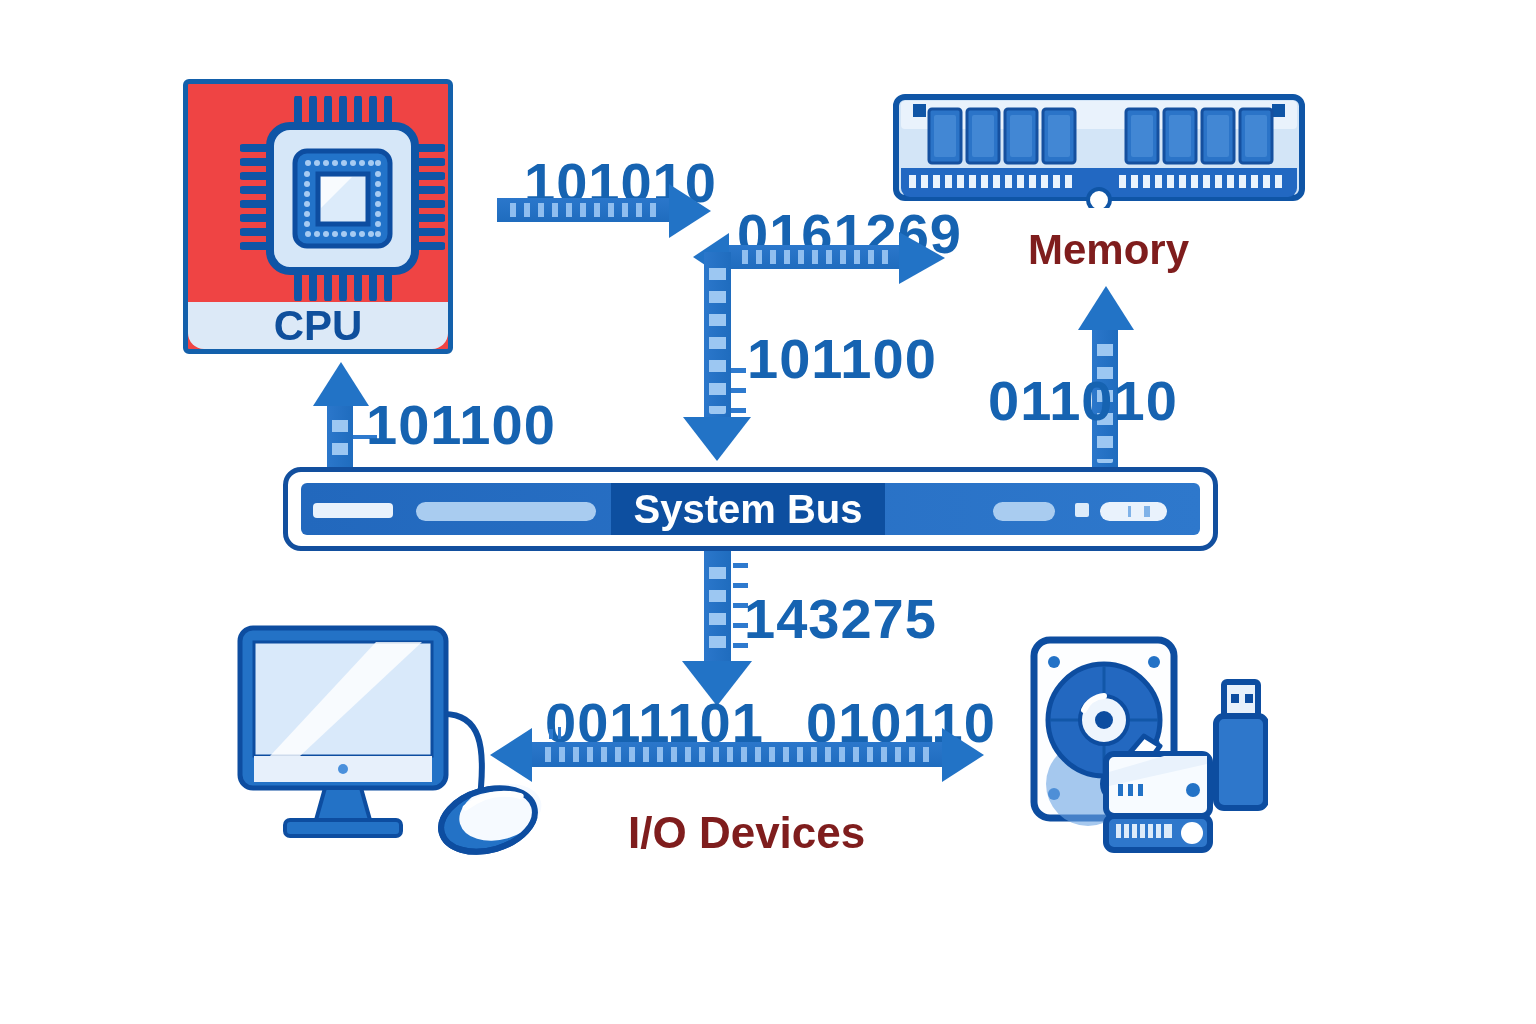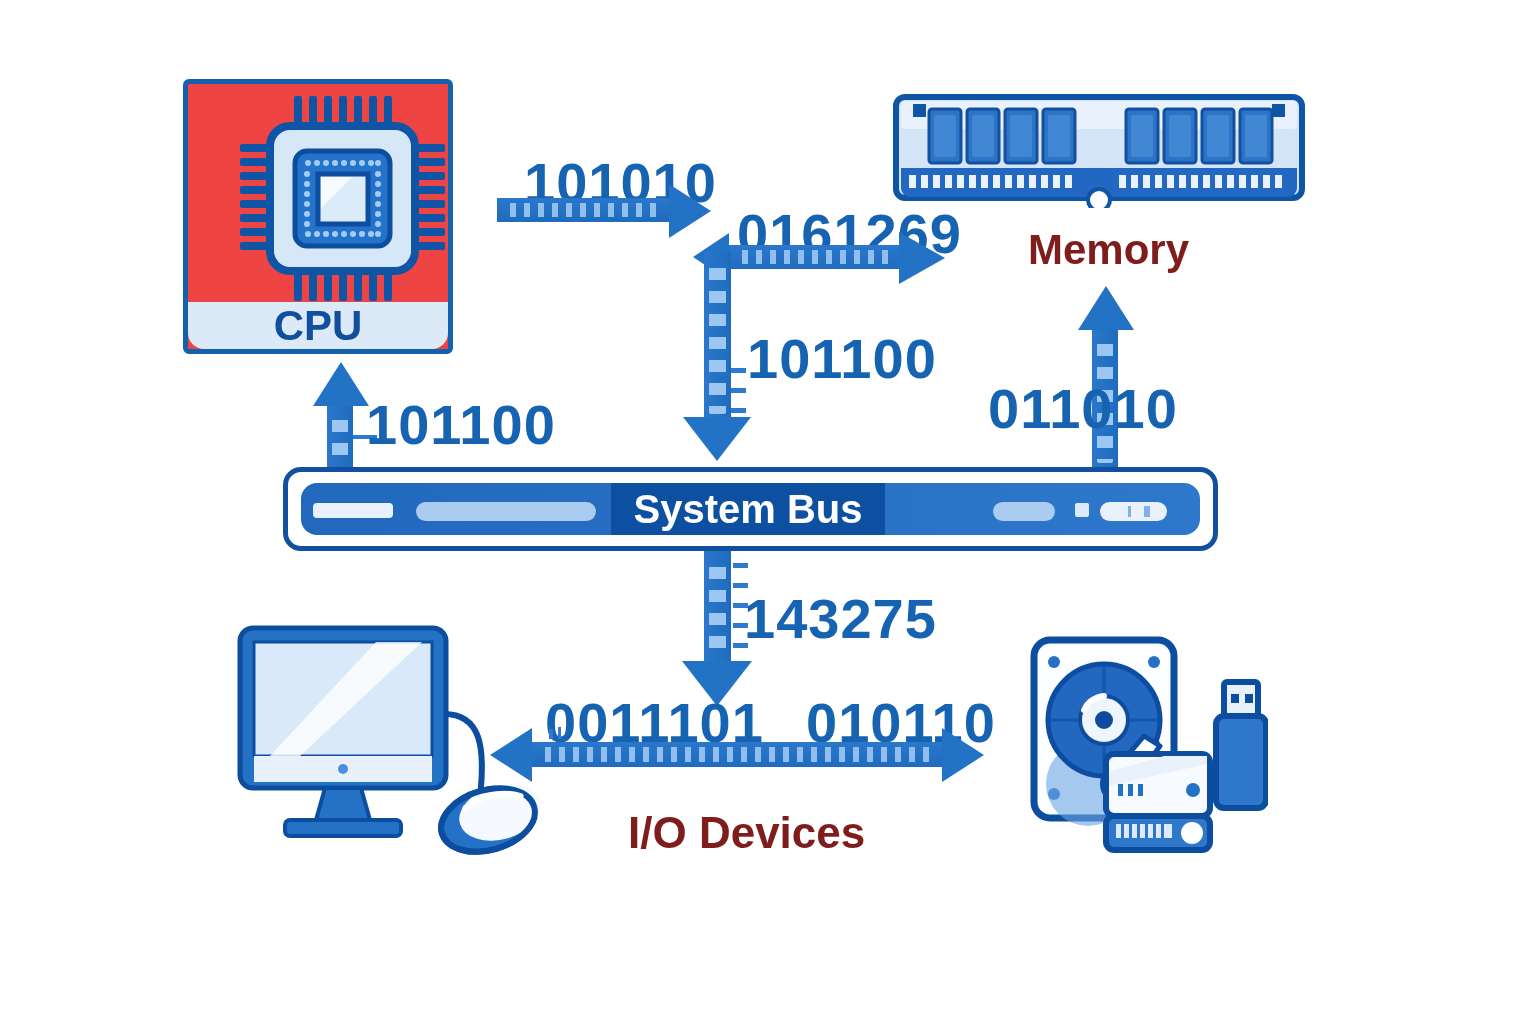--- a/index.html
+++ b/index.html
@@ -20,21 +20,21 @@
   .tick{position:absolute;background:#2e7ace;}
   
   .cpu-box{position:absolute;left:183px;top:79px;width:270px;height:275px;background:#ef4444;
            border:5px solid #1360ab;border-radius:6px;box-sizing:border-box;}
   .cpu-band{position:absolute;left:0;right:0;bottom:0;height:47px;background:#dce9f7;
             border-radius:0 0 16px 16px;text-align:center;font-weight:bold;font-size:42px;
             color:#0f4f9c;line-height:47px;}
   
   .bus{position:absolute;left:283px;top:467px;width:935px;height:84px;background:#ffffff;
        border:5px solid #124f9e;border-radius:18px;box-sizing:border-box;}
-  .bus-inner{position:absolute;left:13px;top:11px;right:13px;bottom:11px;border-radius:16px;
+  .bus-inner{position:absolute;left:13px;top:11px;right:13px;bottom:11px;border-radius:6px;
              background:linear-gradient(90deg,#2268bd,#2e78cc);}
   .bus-center{position:absolute;left:310px;top:0;width:274px;height:100%;background:#0d4fa0;
               text-align:center;color:#ffffff;font-weight:bold;font-size:40px;line-height:52px;}
   .pill{position:absolute;}
 </style>
 </head>
 <body>
 
 <div class="canvas">
 
@@ -188,21 +188,21 @@
   <div class="tick" style="left:731px;top:408px;width:15px;height:5px;"></div>
   <div class="bin" style="left:747px;top:326px;">101100</div>
 
   <div class="sh sh-v" style="left:327px;top:404px;width:26px;height:66px;"></div>
   <div class="tri" style="left:313px;top:362px;border-left:28px solid transparent;border-right:28px solid transparent;border-bottom:44px solid #2273c6;"></div>
   <div class="tick" style="left:353px;top:435px;width:24px;height:4px;"></div>
   <div class="bin" style="left:366px;top:392px;">101100</div>
 
   <div class="sh sh-v" style="left:1092px;top:328px;width:26px;height:140px;"></div>
   <div class="tri" style="left:1078px;top:286px;border-left:28px solid transparent;border-right:28px solid transparent;border-bottom:44px solid #2273c6;"></div>
-  <div class="bin" style="left:988px;top:376px;">011010</div>
+  <div class="bin" style="left:988px;top:368px;">011010</div>
 
   <div class="bus">
     <div class="bus-inner">
       <div class="pill" style="left:12px;top:20px;width:80px;height:15px;border-radius:4px;background:#e9f2fc;"></div>
       <div class="pill" style="left:115px;top:19px;width:180px;height:19px;border-radius:10px;background:#a9ccf0;"></div>
       <div class="bus-center">
         <span>System Bus</span>
       </div>
       <div class="pill" style="left:692px;top:19px;width:62px;height:19px;border-radius:10px;background:#a9ccf0;"></div>
       <div class="pill" style="left:774px;top:20px;width:14px;height:14px;border-radius:2px;background:#dcebfa;"></div>

